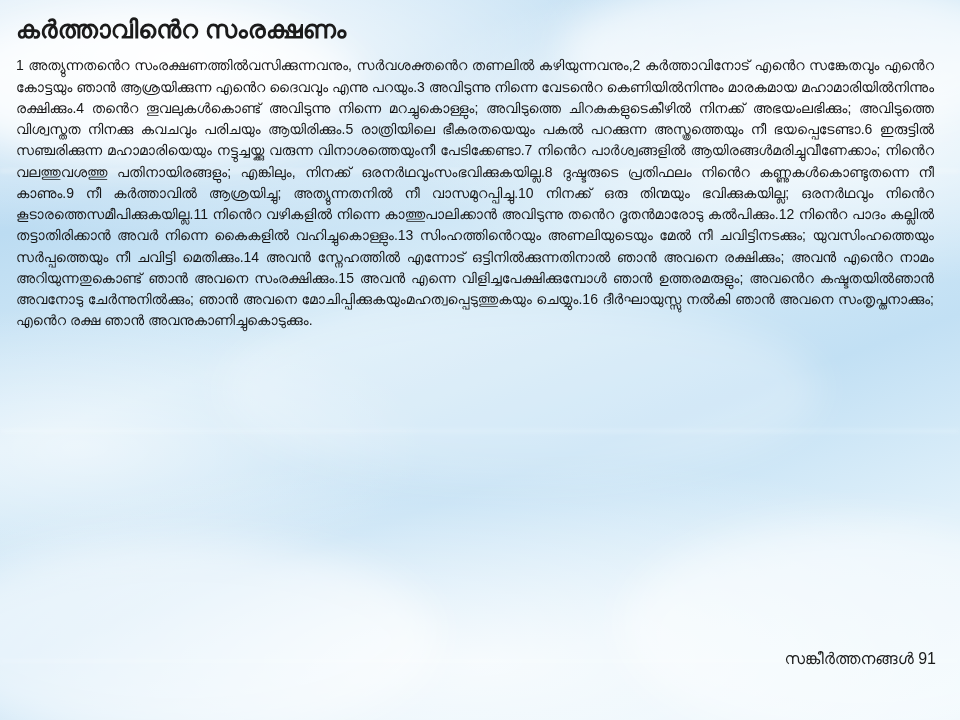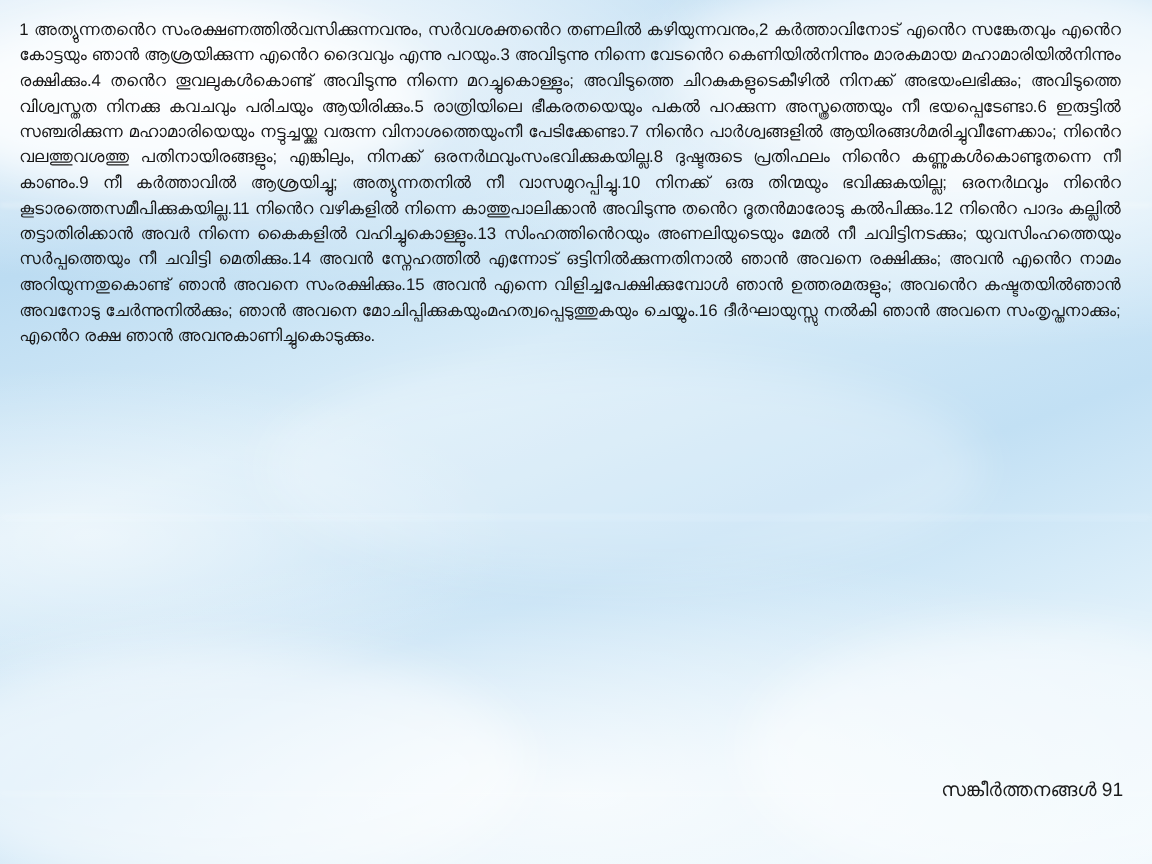--- a/index.html
+++ b/index.html
@@ -88,17 +88,18 @@
   <div class="cloud c1"></div>
   <div class="cloud c2"></div>
   <div class="cloud c3"></div>
   <div class="cloud c4"></div>
   <div class="cloud c5"></div>
   <div class="streak s1"></div>
   <div class="streak s2"></div>
   <div class="streak s3"></div>
 
   <div class="content">
+    <h1 class="title">കർത്താവിൻെറ സംരക്ഷണം</h1>
     <p class="body-text">1 അത്യുന്നതൻെറ സംരക്ഷണത്തിൽവസിക്കുന്നവനും, സർവശക്തൻെറ തണലിൽ കഴിയുന്നവനും,2 കർത്താവിനോട് എൻെറ സങ്കേതവും എൻെറ കോട്ടയും ഞാൻ ആശ്രയിക്കുന്ന എൻെറ ദൈവവും എന്നു പറയും.3 അവിടുന്നു നിന്നെ വേടൻെറ കെണിയിൽനിന്നും മാരകമായ മഹാമാരിയിൽനിന്നും രക്ഷിക്കും.4 തൻെറ തൂവലുകൾകൊണ്ട് അവിടുന്നു നിന്നെ മറച്ചുകൊള്ളും; അവിടുത്തെ ചിറകുകളുടെകീഴിൽ നിനക്ക് അഭയംലഭിക്കും; അവിടുത്തെ വിശ്വസ്തത നിനക്കു കവചവും പരിചയും ആയിരിക്കും.5 രാത്രിയിലെ ഭീകരതയെയും പകൽ പറക്കുന്ന അസ്ത്രത്തെയും നീ ഭയപ്പെടേണ്ടാ.6 ഇരുട്ടിൽ സഞ്ചരിക്കുന്ന മഹാമാരിയെയും നട്ടുച്ചയ്ക്കു വരുന്ന വിനാശത്തെയുംനീ പേടിക്കേണ്ടാ.7 നിൻെറ പാർശ്വങ്ങളിൽ ആയിരങ്ങൾമരിച്ചുവീണേക്കാം; നിൻെറ വലത്തുവശത്തു പതിനായിരങ്ങളും; എങ്കിലും, നിനക്ക് ഒരനർഥവുംസംഭവിക്കുകയില്ല.8 ദുഷ്ടരുടെ പ്രതിഫലം നിൻെറ കണ്ണുകൾകൊണ്ടുതന്നെ നീ കാണും.9 നീ കർത്താവിൽ ആശ്രയിച്ചു; അത്യുന്നതനിൽ നീ വാസമുറപ്പിച്ചു.10 നിനക്ക് ഒരു തിന്മയും ഭവിക്കുകയില്ല; ഒരനർഥവും നിൻെറ കൂടാരത്തെസമീപിക്കുകയില്ല.11 നിൻെറ വഴികളിൽ നിന്നെ കാത്തുപാലിക്കാൻ അവിടുന്നു തൻെറ ദൂതൻമാരോടു കൽപിക്കും.12 നിൻെറ പാദം കല്ലിൽ തട്ടാതിരിക്കാൻ അവർ നിന്നെ കൈകളിൽ വഹിച്ചുകൊള്ളും.13 സിംഹത്തിൻെറയും അണലിയുടെയും മേൽ നീ ചവിട്ടിനടക്കും; യുവസിംഹത്തെയും സർപ്പത്തെയും നീ ചവിട്ടി മെതിക്കും.14 അവൻ സ്നേഹത്തിൽ എന്നോട് ഒട്ടിനിൽക്കുന്നതിനാൽ ഞാൻ അവനെ രക്ഷിക്കും; അവൻ എൻെറ നാമം അറിയുന്നതുകൊണ്ട് ഞാൻ അവനെ സംരക്ഷിക്കും.15 അവൻ എന്നെ വിളിച്ചപേക്ഷിക്കുമ്പോൾ ഞാൻ ഉത്തരമരുളും; അവൻെറ കഷ്ടതയിൽഞാൻ അവനോടു ചേർന്നുനിൽക്കും; ഞാൻ അവനെ മോചിപ്പിക്കുകയുംമഹത്വപ്പെടുത്തുകയും ചെയ്യും.16 ദീർഘായുസ്സു നൽകി ഞാൻ അവനെ സംതൃപ്തനാക്കും; എൻെറ രക്ഷ ഞാൻ അവനുകാണിച്ചുകൊടുക്കും.</p>
   </div>
 
   <div class="reference">സങ്കീർത്തനങ്ങൾ 91</div>
 </div>
 
 </body></html>

